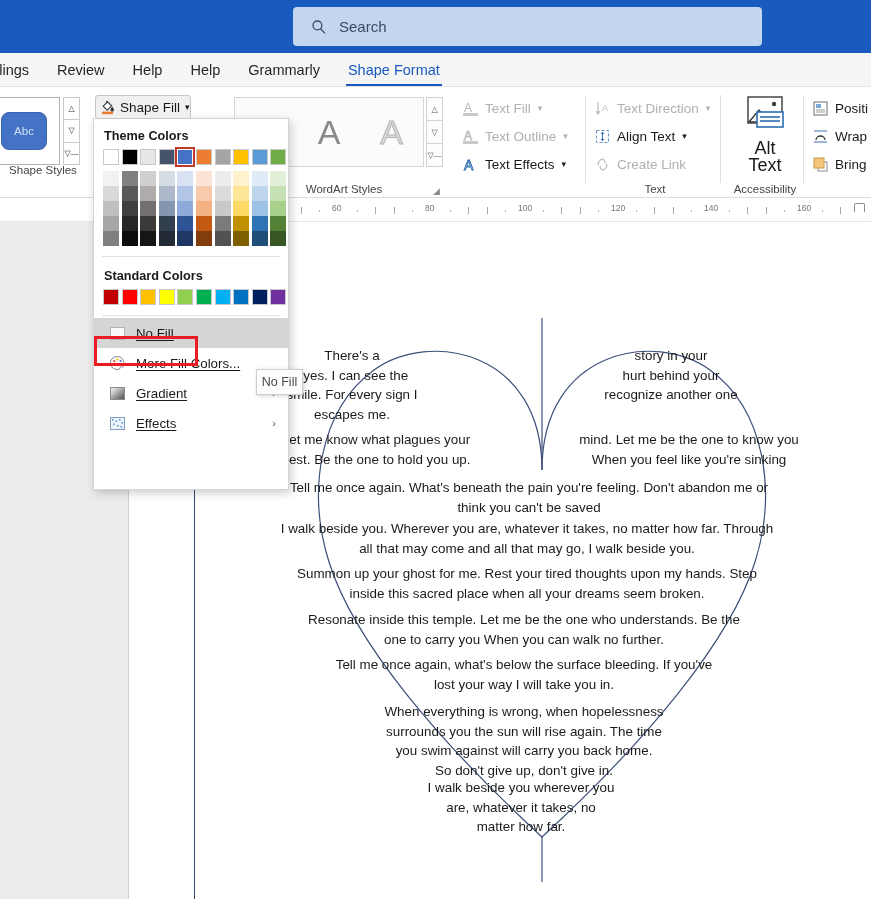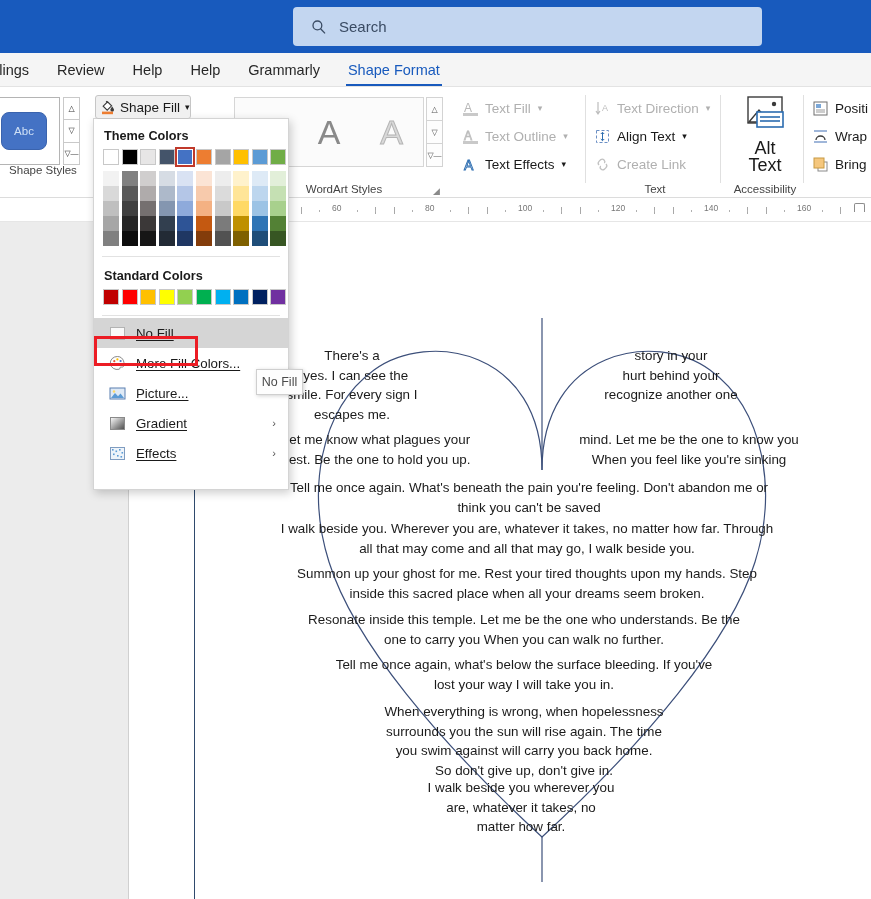--- a/index.html
+++ b/index.html
@@ -643,30 +643,20 @@
           <path d="M9.5 2.5 a7 6.5 0 1 0 1.5 12.8 c1.2-.2 .6-1.4 1.2-2 .6-.6 2.2.3 3.2-.8 1.6-1.8 .6-10-5.9-10z" fill="#fdfdfd" stroke="#7a7a7a" stroke-width="0.9"></path>
           <circle cx="6.3" cy="7.2" r="1.1" fill="#e05a3a"></circle>
           <circle cx="9.4" cy="5.4" r="1.1" fill="#ffc000"></circle>
           <circle cx="12.6" cy="7.0" r="1.1" fill="#4472c4"></circle>
           <circle cx="6.1" cy="10.8" r="1.1" fill="#70ad47"></circle>
         </svg>
       </span>
       <span class="ul1">More Fill Colors...</span>
     </div>
 
-    <div class="mrow">
-      <span class="mico">
-        <svg width="19" height="19" viewBox="0 0 19 19">
-            <rect x="2" y="4" width="15" height="11" fill="#dfeaf6" stroke="#5b7fb0" stroke-width="1"></rect>
-            <circle cx="6" cy="7.5" r="1.2" fill="#ffd965"></circle>
-            <path d="M3 14 l4-5 3 3.2 2.5-2.6 3.5 4.4z" fill="#5b9bd5"></path>
-          </svg>
-      </span>
-      <span class="ul1">Picture...</span>
-    </div>
 
     <div class="mrow">
       <span class="mico">
         <svg width="19" height="19" viewBox="0 0 19 19">
             <defs>
               <linearGradient id="gr1" x1="0" y1="0" x2="1" y2="1">
                 <stop offset="0%" stop-color="#ffffff"></stop>
                 <stop offset="100%" stop-color="#4a4a4a"></stop>
               </linearGradient>
             </defs>

